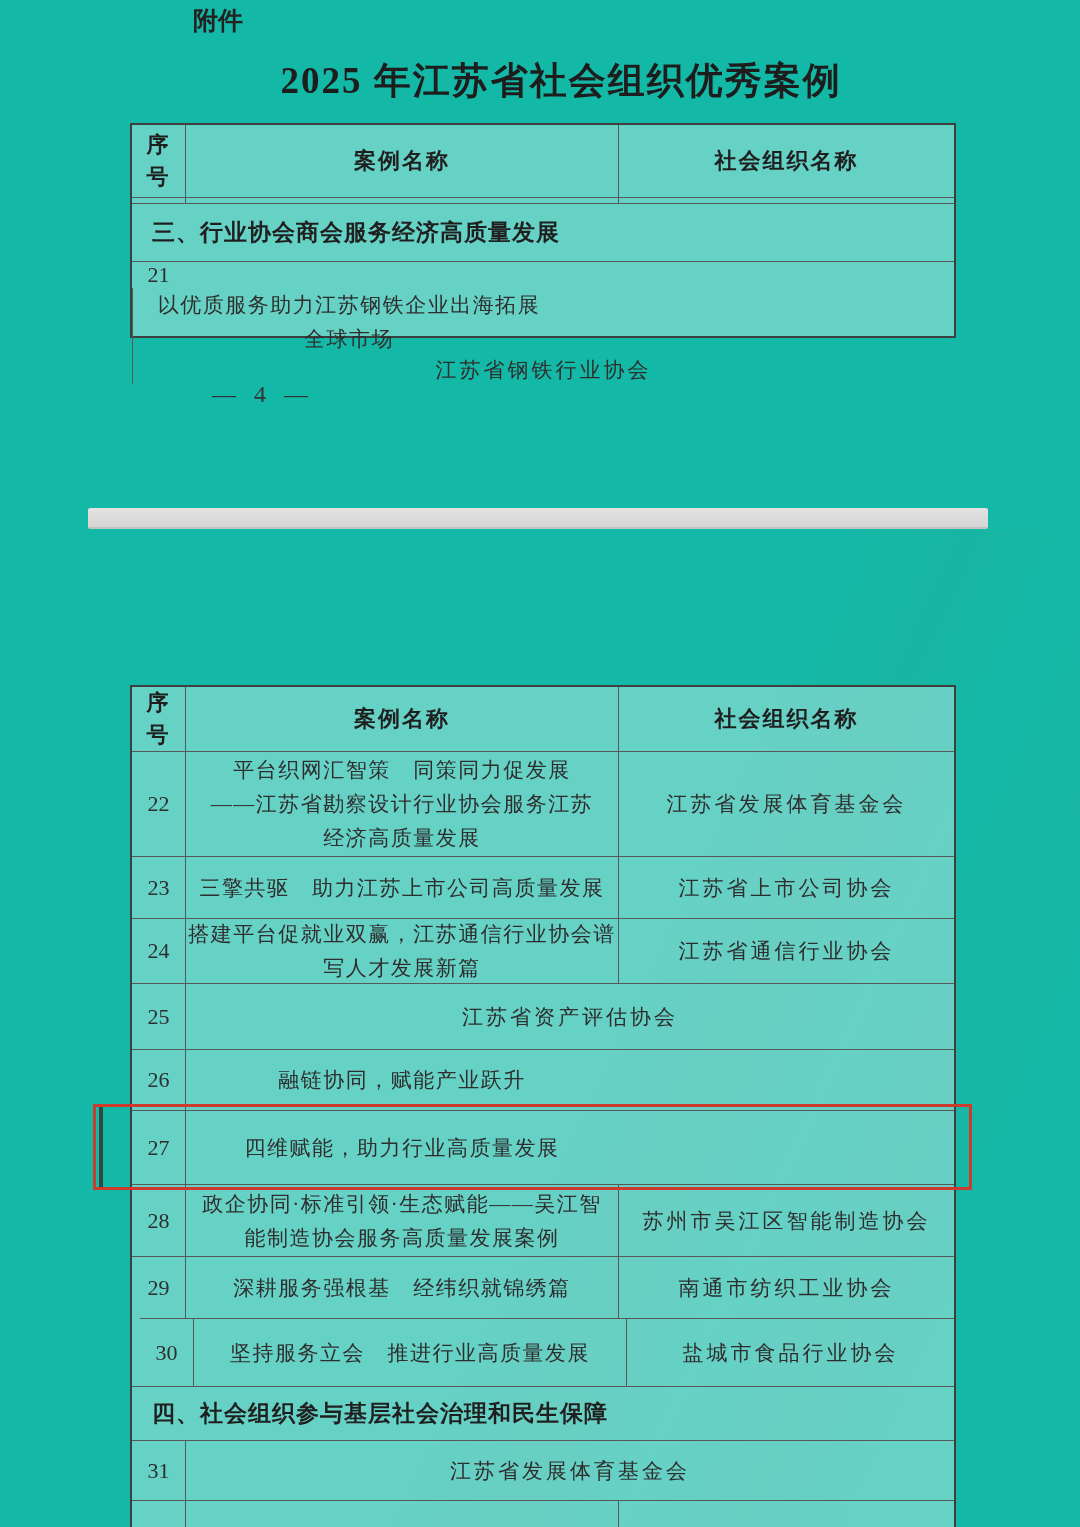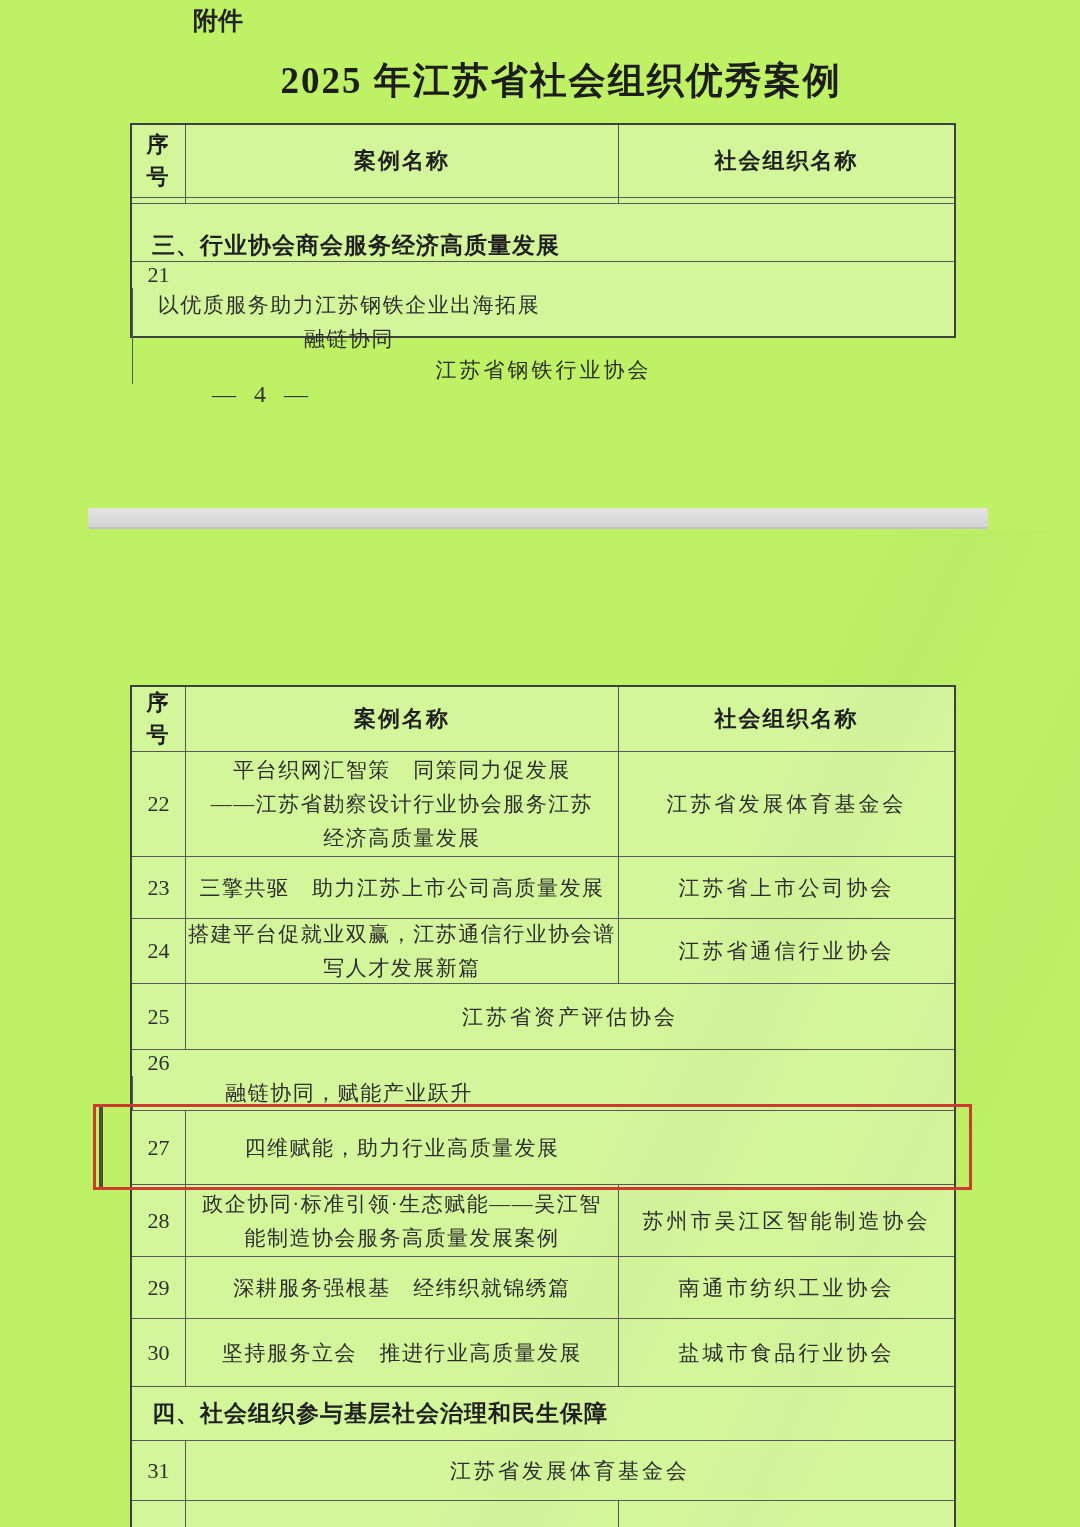--- a/index.html
+++ b/index.html
@@ -1,19 +1,19 @@
 <!DOCTYPE html>
 <html><head>
 <meta charset="utf-8">
 <style>
   html,body{margin:0;padding:0;}
   .stage{
     position:relative;
     width:1080px;height:1527px;
-    background:#bef264;
+    background:#14b8a6;
     overflow:hidden;
     font-family:"Liberation Serif","DejaVu Serif",serif;
     color:#2e2e2e;
   }
   
   .scan-texture{
     position:absolute;left:0;top:530px;width:1080px;height:997px;
     background:linear-gradient(115deg, rgba(0,0,0,0) 55%, rgba(120,120,120,0.05) 63%, rgba(0,0,0,0) 70%, rgba(120,120,120,0.04) 78%, rgba(0,0,0,0) 85%);
     pointer-events:none;
   }
@@ -58,25 +58,25 @@
     font-family:"Liberation Sans","DejaVu Sans",sans-serif;
     font-weight:bold;font-size:22px;color:#1f1f1f;letter-spacing:2px;
     line-height:32px;
   }
   .section-row .td{
     justify-content:flex-start;text-align:left;padding-left:20px;
     font-family:"Liberation Sans","DejaVu Sans",sans-serif;
     font-weight:bold;font-size:23px;color:#1f1f1f;letter-spacing:1px;
   }
   .spacer-row{height:5px;}
-  .h-t1{height:72px;} .h-sec1{height:57px;align-items:flex-end;} .h-r21{height:74px;flex-direction:column;}
+  .h-t1{height:72px;} .h-sec1{height:57px;} .h-r21{height:74px;flex-direction:column;}
   .h-t2{height:64px;}
   .h-r22{height:104px;} .h-r23{height:61px;} .h-r24{height:64px;}
-  .h-r25{height:65px;} .h-r26{height:60px;flex-direction:column;} .h-r27{height:73px;}
-  .h-r28{height:71px;} .h-r29{height:61px;} .h-r30{height:67px;}
+  .h-r25{height:65px;} .h-r26{height:60px;} .h-r27{height:73px;}
+  .h-r28{height:71px;} .h-r29{height:61px;} .h-r30{height:67px;margin-left:8px;}
   .h-sec4{height:53px;} .h-r31{height:59px;} .h-partial{height:40px;}
   .highlight-box{
     position:absolute;left:93px;top:1104px;width:879px;height:86px;
     border:3px solid #cd3a2e;
     box-sizing:border-box;
     pointer-events:none;
   }
   .highlight-box .left-smudge{
     position:absolute;left:3px;top:0;width:4px;height:100%;
     background:#3a3430;opacity:.85;
@@ -102,21 +102,21 @@
       <div class="td c-no"></div>
       <div class="td c-case"></div>
       <div class="td c-org"></div>
     </div>
     <div class="tr section-row h-sec1">
       <div class="td" style="flex:1;">三、行业协会商会服务经济高质量发展</div>
     </div>
     <div class="tr h-r21">
       <div class="td c-no">21</div>
       <div class="td c-case pre">以优质服务助力江苏钢铁企业出海拓展
-融链协同</div>
+全球市场</div>
       <div class="td c-org">江苏省钢铁行业协会</div>
     </div>
   </div>
 
   <div class="page-number">— 4 —</div>
   <div class="page-break"></div>
 
   <div class="tbl" style="top:685px;">
     <div class="tr h-t2">
       <div class="td c-no th pre">序

